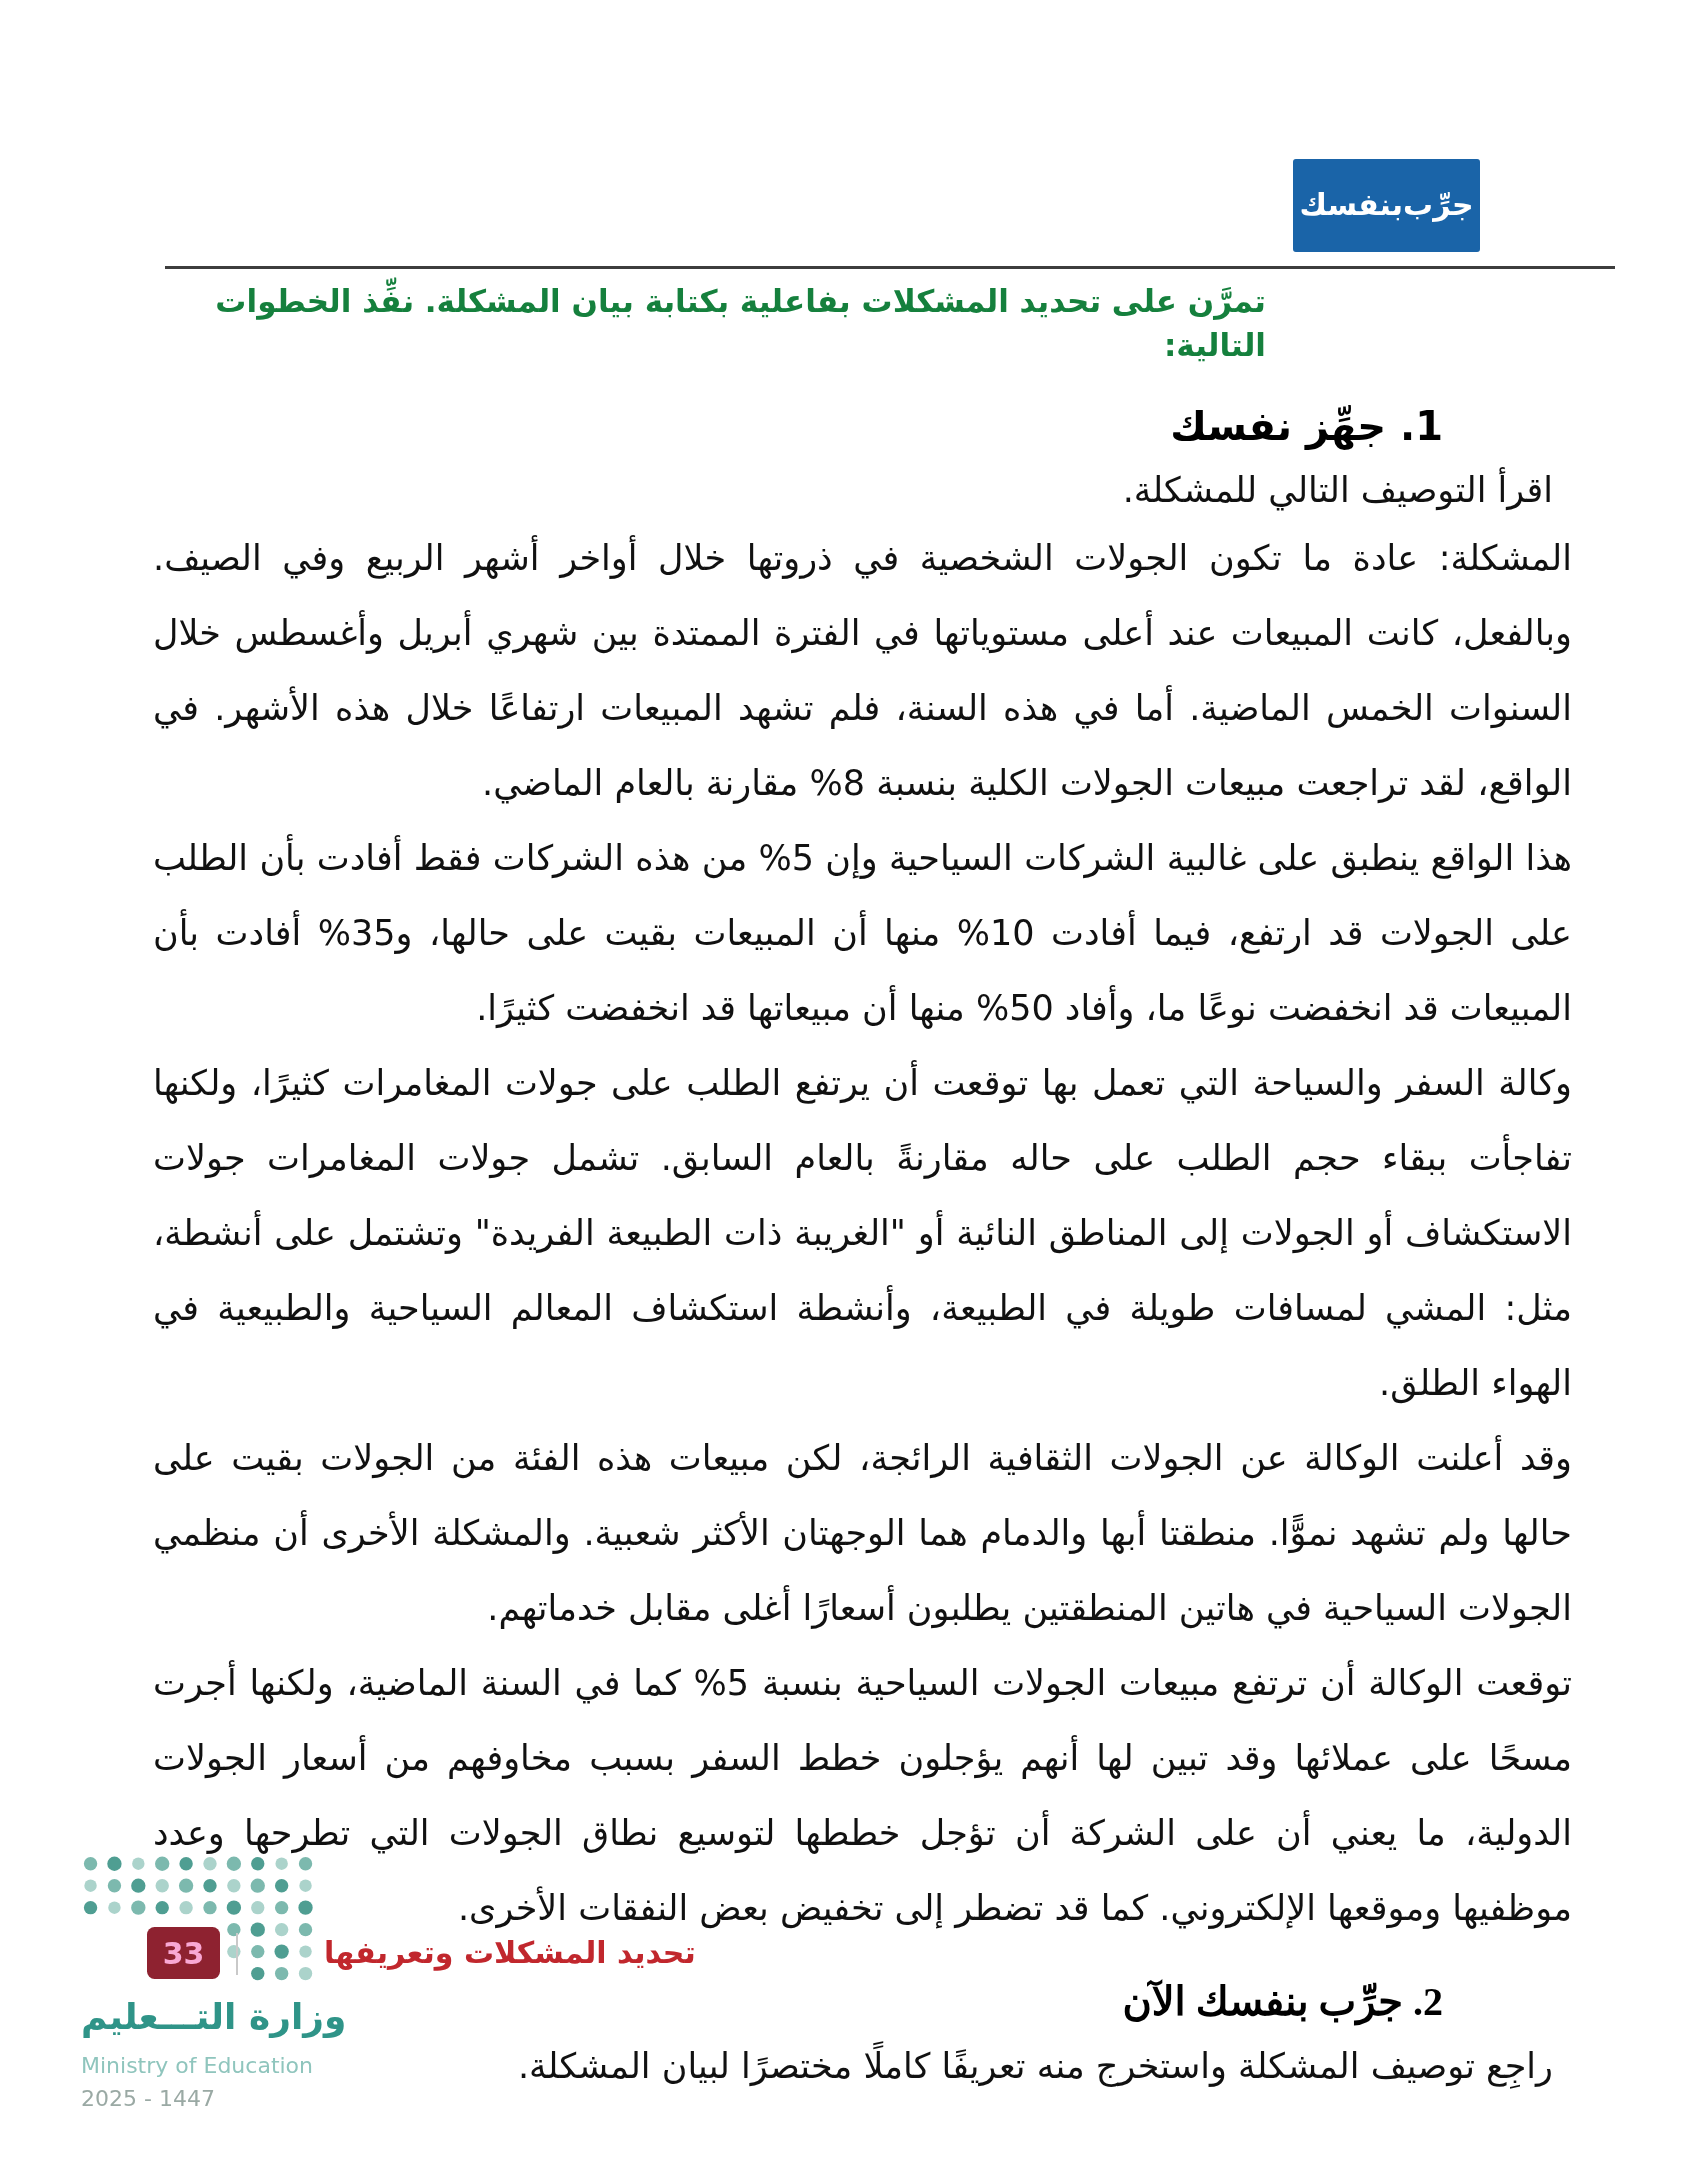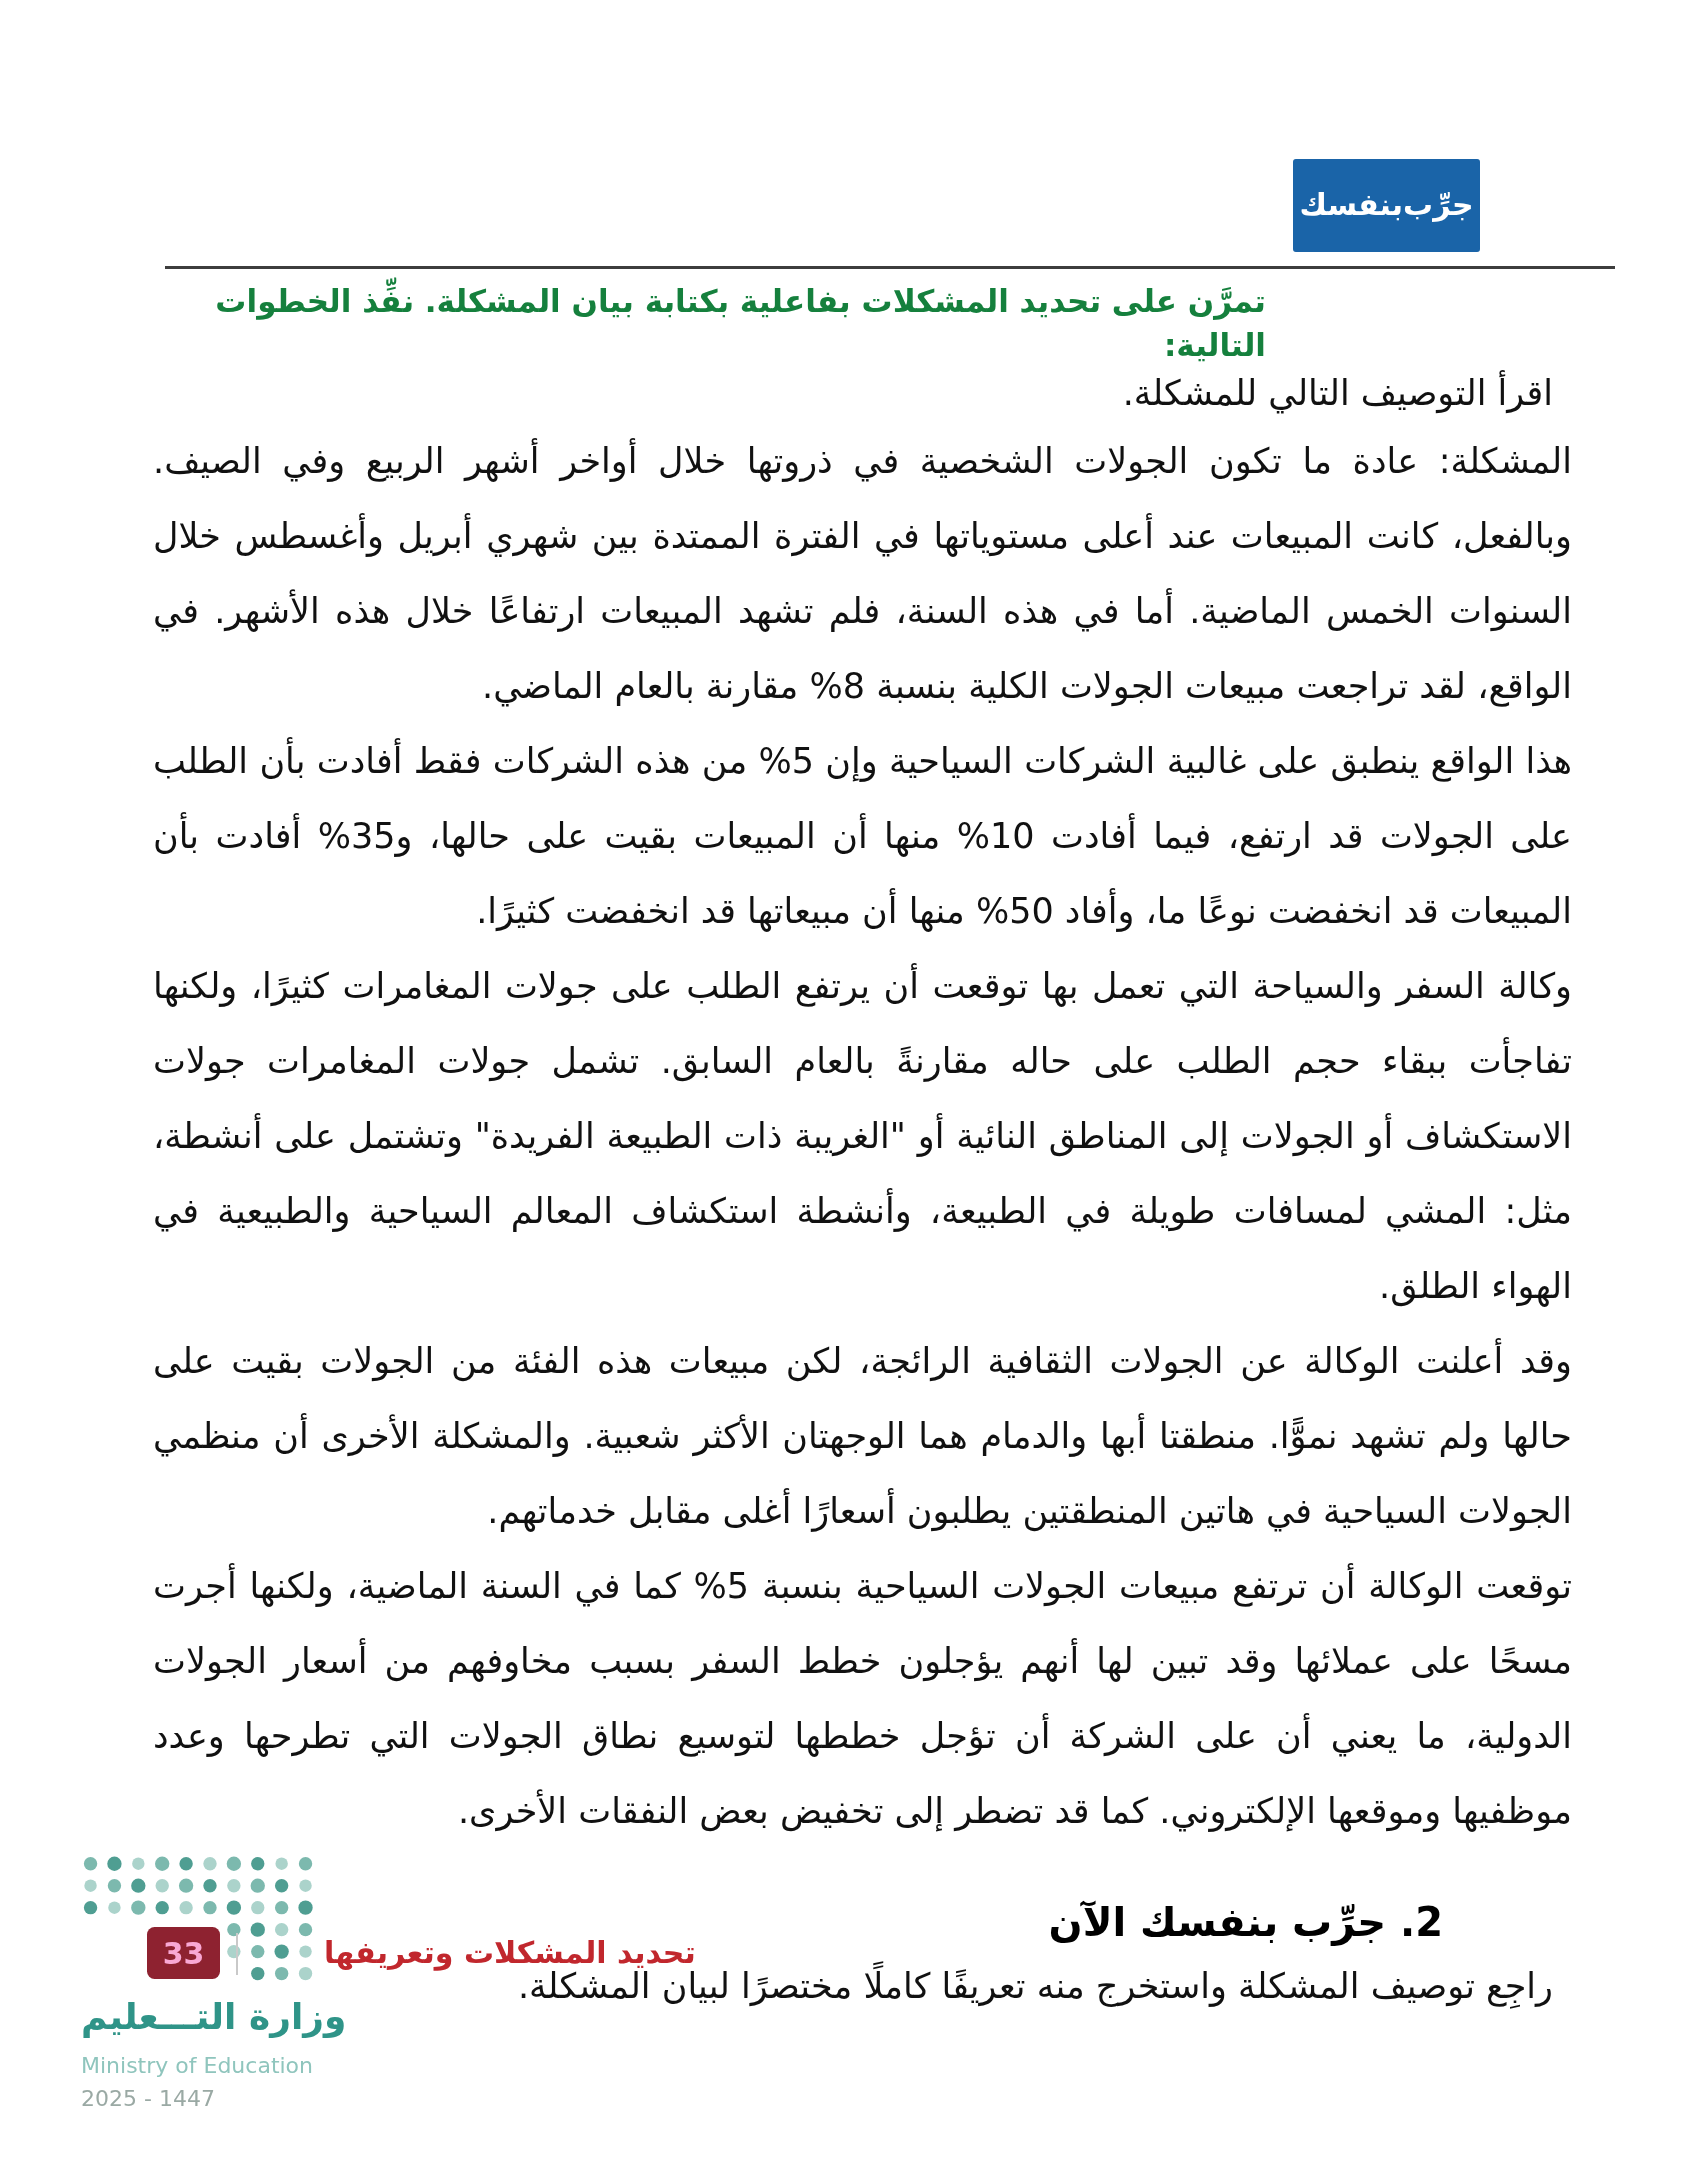--- a/index.html
+++ b/index.html
@@ -57,21 +57,22 @@
     line-height: 44px;
     color: #15803d;
   }
   .sec-title {
     font-size: 40px;
     font-weight: bold;
     margin: 36px 129px 15.3px 0;
     color: #000;
   }
   .sec-title.sec2 {
-    margin-top: 50px;
+    margin-top: 32px;
+    font-family: Liberation Serif, serif;
   }
   .lead {
     font-size: 35px;
     line-height: 53px;
     margin: 0 19px 3.8px 0;
   }
   .para {
     font-size: 35px;
     line-height: 75px;
     text-align: justify;
@@ -158,20 +159,21 @@
   <div class="try-badge">
     <span>جرِّب</span>
     <span>بنفسك</span>
   </div>
 
   <div class="top-rule"></div>
 
   <div class="content">
     <p class="intro">تمرَّن على تحديد المشكلات بفاعلية بكتابة بيان المشكلة. نفِّذ الخطوات التالية:</p>
 
+    <h2 class="sec-title">1. جهِّز نفسك</h2>
     <p class="lead">اقرأ التوصيف التالي للمشكلة.</p>
     <p class="para">المشكلة: عادة ما تكون الجولات الشخصية في ذروتها خلال أواخر أشهر الربيع وفي الصيف. وبالفعل، كانت المبيعات عند أعلى مستوياتها في الفترة الممتدة بين شهري أبريل وأغسطس خلال السنوات الخمس الماضية. أما في هذه السنة، فلم تشهد المبيعات ارتفاعًا خلال هذه الأشهر. في الواقع، لقد تراجعت مبيعات الجولات الكلية بنسبة 8% مقارنة بالعام الماضي.</p>
     <p class="para">هذا الواقع ينطبق على غالبية الشركات السياحية وإن 5% من هذه الشركات فقط أفادت بأن الطلب على الجولات قد ارتفع، فيما أفادت 10% منها أن المبيعات بقيت على حالها، و35% أفادت بأن المبيعات قد انخفضت نوعًا ما، وأفاد 50% منها أن مبيعاتها قد انخفضت كثيرًا.</p>
     <p class="para">وكالة السفر والسياحة التي تعمل بها توقعت أن يرتفع الطلب على جولات المغامرات كثيرًا، ولكنها تفاجأت ببقاء حجم الطلب على حاله مقارنةً بالعام السابق. تشمل جولات المغامرات جولات الاستكشاف أو الجولات إلى المناطق النائية أو "الغريبة ذات الطبيعة الفريدة" وتشتمل على أنشطة، مثل: المشي لمسافات طويلة في الطبيعة، وأنشطة استكشاف المعالم السياحية والطبيعية في الهواء الطلق.</p>
     <p class="para">وقد أعلنت الوكالة عن الجولات الثقافية الرائجة، لكن مبيعات هذه الفئة من الجولات بقيت على حالها ولم تشهد نموًّا. منطقتا أبها والدمام هما الوجهتان الأكثر شعبية. والمشكلة الأخرى أن منظمي الجولات السياحية في هاتين المنطقتين يطلبون أسعارًا أغلى مقابل خدماتهم.</p>
     <p class="para">توقعت الوكالة أن ترتفع مبيعات الجولات السياحية بنسبة 5% كما في السنة الماضية، ولكنها أجرت مسحًا على عملائها وقد تبين لها أنهم يؤجلون خطط السفر بسبب مخاوفهم من أسعار الجولات الدولية، ما يعني أن على الشركة أن تؤجل خططها لتوسيع نطاق الجولات التي تطرحها وعدد موظفيها وموقعها الإلكتروني. كما قد تضطر إلى تخفيض بعض النفقات الأخرى.</p>
 
     <h2 class="sec-title sec2">2. جرِّب بنفسك الآن</h2>
     <p class="final">راجِع توصيف المشكلة واستخرج منه تعريفًا كاملًا مختصرًا لبيان المشكلة.</p>
   </div>

